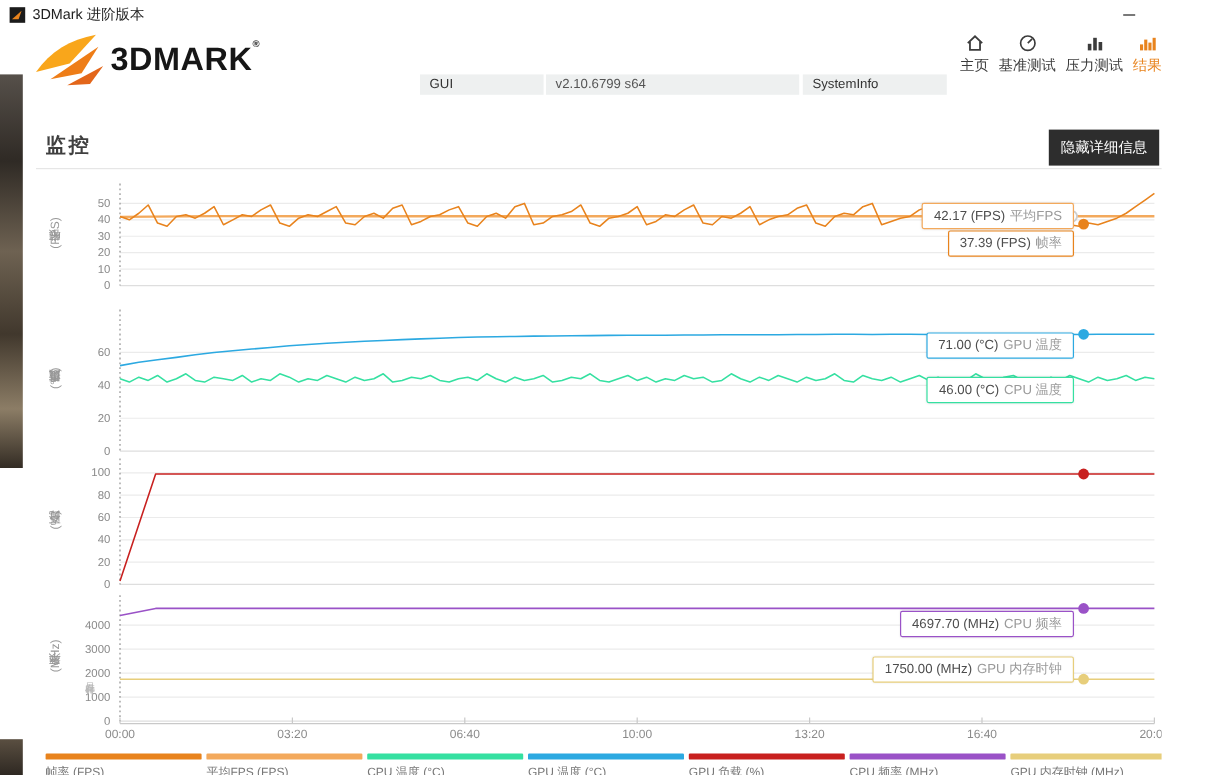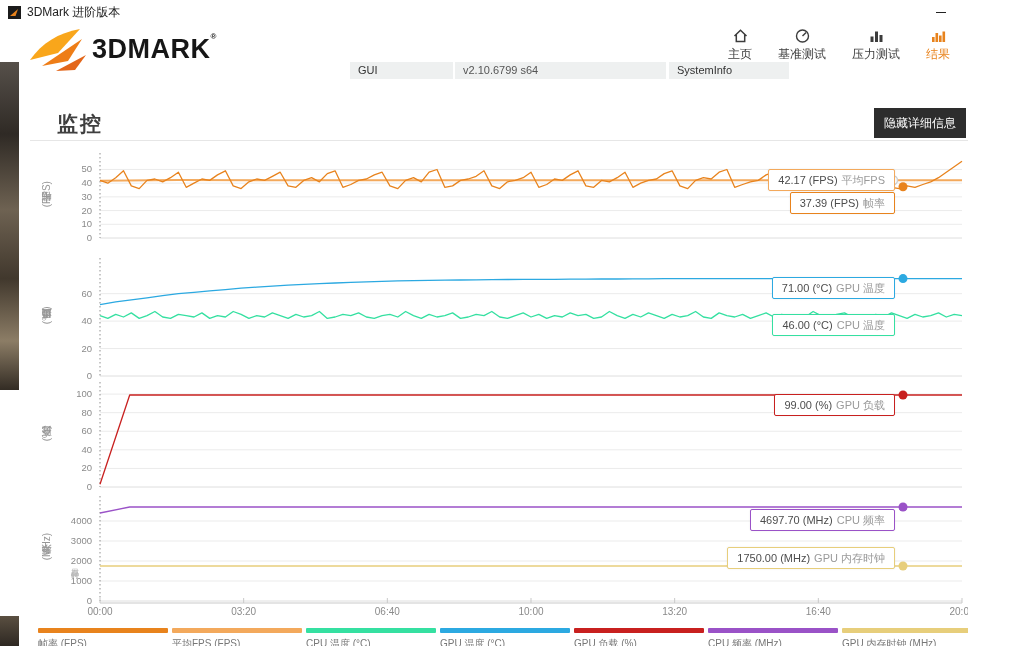--- a/index.html
+++ b/index.html
@@ -14,32 +14,32 @@
   .win-controls{position:absolute;right:0;top:0;height:25px;display:flex;}
   .win-btn{width:34px;height:25px;display:flex;align-items:center;justify-content:center;color:#222;font-size:13px;cursor:default;}
   .glyph-min{width:10px;height:1px;background:#222;}
   .glyph-max{width:9px;height:9px;border:1px solid #222;}
 
   
   .header{position:absolute;left:0;top:25px;width:1026px;height:37px;background:#fff;text-decoration:underline;}
   .logo{position:absolute;left:28px;top:1px;display:flex;align-items:center;}
   .logo-text{font-size:27px;font-weight:800;color:#161616;letter-spacing:.5px;margin-left:6px;}
   .logo-reg{font-size:8px;vertical-align:top;position:relative;top:-2px;color:#161616;}
-  .nav{position:absolute;right:26px;top:3px;display:flex;gap:26px;}
+  .nav{position:absolute;right:26px;top:3px;display:flex;gap:8px;}
   .nav-item{display:flex;flex-direction:column;align-items:center;gap:2px;cursor:default;}
   .nav-item .lbl{font-size:12px;color:#3c3c3c;}
   .nav-item.active .lbl{color:#e8831d;}
 
   
   .cell{position:absolute;top:62px;height:17px;line-height:17px;background:#eef0f0;font-size:11px;padding-left:8px;box-sizing:border-box;white-space:nowrap;overflow:hidden;}
   .cell.lab{font-weight:normal;color:#333;}
   .cell.val{color:#555;}
 
   
-  .mon-title{position:absolute;left:38px;top:110px;font-size:21px;font-weight:bold;color:#3f3f3f;letter-spacing:2px;margin-left:19px;}
+  .mon-title{position:absolute;left:38px;top:110px;font-size:17px;font-weight:bold;color:#3f3f3f;letter-spacing:2px;}
   .hide-btn{position:absolute;left:874px;top:108px;width:92px;height:30px;background:#2d2d2d;color:#fff;font-size:12px;border:none;display:flex;align-items:center;justify-content:center;cursor:default;text-align:right;}
   .divider{position:absolute;left:30px;top:140px;width:978px;border-top:1px solid #e6e6e6;}
 
   
   .chart{position:absolute;left:30px;width:940px;}
   .chart svg{position:absolute;left:0;top:0;}
   .ylab{position:absolute;left:10px;writing-mode:vertical-rl;transform:rotate(180deg);font-size:10px;color:#979797;display:flex;align-items:center;justify-content:center;}
   .startlab{position:absolute;writing-mode:vertical-rl;font-size:8px;color:#b8b8b8;letter-spacing:1px;}
   .tooltip{position:absolute;right:75px;height:20px;line-height:20px;background:#fff;border:1px solid #ccc;border-radius:2px;padding:0 9px;font-size:11px;white-space:nowrap;box-shadow:0 0 2px rgba(0,0,0,.08);}
   .tooltip .tv{color:#4d4d4d;font-weight:normal;}
@@ -209,21 +209,20 @@
           <text x="62" y="54.24778761061946" text-anchor="end" font-size="9.5" fill="#8a8a8a">60</text>
           <line x1="70" y1="32.66371681415929" x2="932" y2="32.66371681415929" stroke="#ebebeb" stroke-width="1"></line>
           <text x="62" y="35.66371681415929" text-anchor="end" font-size="9.5" fill="#8a8a8a">80</text>
           <line x1="70" y1="14.079646017699105" x2="932" y2="14.079646017699105" stroke="#ebebeb" stroke-width="1"></line>
           <text x="62" y="17.079646017699105" text-anchor="end" font-size="9.5" fill="#8a8a8a">100</text>
           <line x1="70" y1="2" x2="70" y2="107" stroke="#8f8f8f" stroke-width="1" stroke-dasharray="1.5,2.5"></line>
           <polyline points="70.0,104.2 99.7,15.0 129.4,15.0 159.2,15.0 188.9,15.0 218.6,15.0 248.3,15.0 278.1,15.0 307.8,15.0 337.5,15.0 367.2,15.0 397.0,15.0 426.7,15.0 456.4,15.0 486.1,15.0 515.9,15.0 545.6,15.0 575.3,15.0 605.0,15.0 634.8,15.0 664.5,15.0 694.2,15.0 723.9,15.0 753.7,15.0 783.4,15.0 813.1,15.0 842.8,15.0 872.6,15.0 902.3,15.0 932.0,15.0" fill="none" stroke="#c8201f" stroke-width="1.3" stroke-linejoin="round"></polyline>
           <circle cx="873" cy="15.008849557522126" r="4.5" fill="#c8201f"></circle>
         </svg>
         <span class="ylab" style="top: 2px; height: 105px;">百分比 (%)</span>
-        <div class="tooltip" style="border-color: rgb(200, 32, 31); top: 14.0088px;"><span class="tv">99.00 (%)</span><span class="tl">GPU 负载</span></div>
       </div>
       <div class="chart" style="top: 488px; height: 116px;">
         <svg width="940" height="116">
           <line x1="70" y1="113" x2="932" y2="113" stroke="#dedede" stroke-width="1"></line>
           <text x="62" y="116" text-anchor="end" font-size="9.5" fill="#8a8a8a">0</text>
           <line x1="70" y1="93" x2="932" y2="93" stroke="#ebebeb" stroke-width="1"></line>
           <text x="62" y="96" text-anchor="end" font-size="9.5" fill="#8a8a8a">1000</text>
           <line x1="70" y1="73" x2="932" y2="73" stroke="#ebebeb" stroke-width="1"></line>
           <text x="62" y="76" text-anchor="end" font-size="9.5" fill="#8a8a8a">2000</text>
           <line x1="70" y1="53" x2="932" y2="53" stroke="#ebebeb" stroke-width="1"></line>

